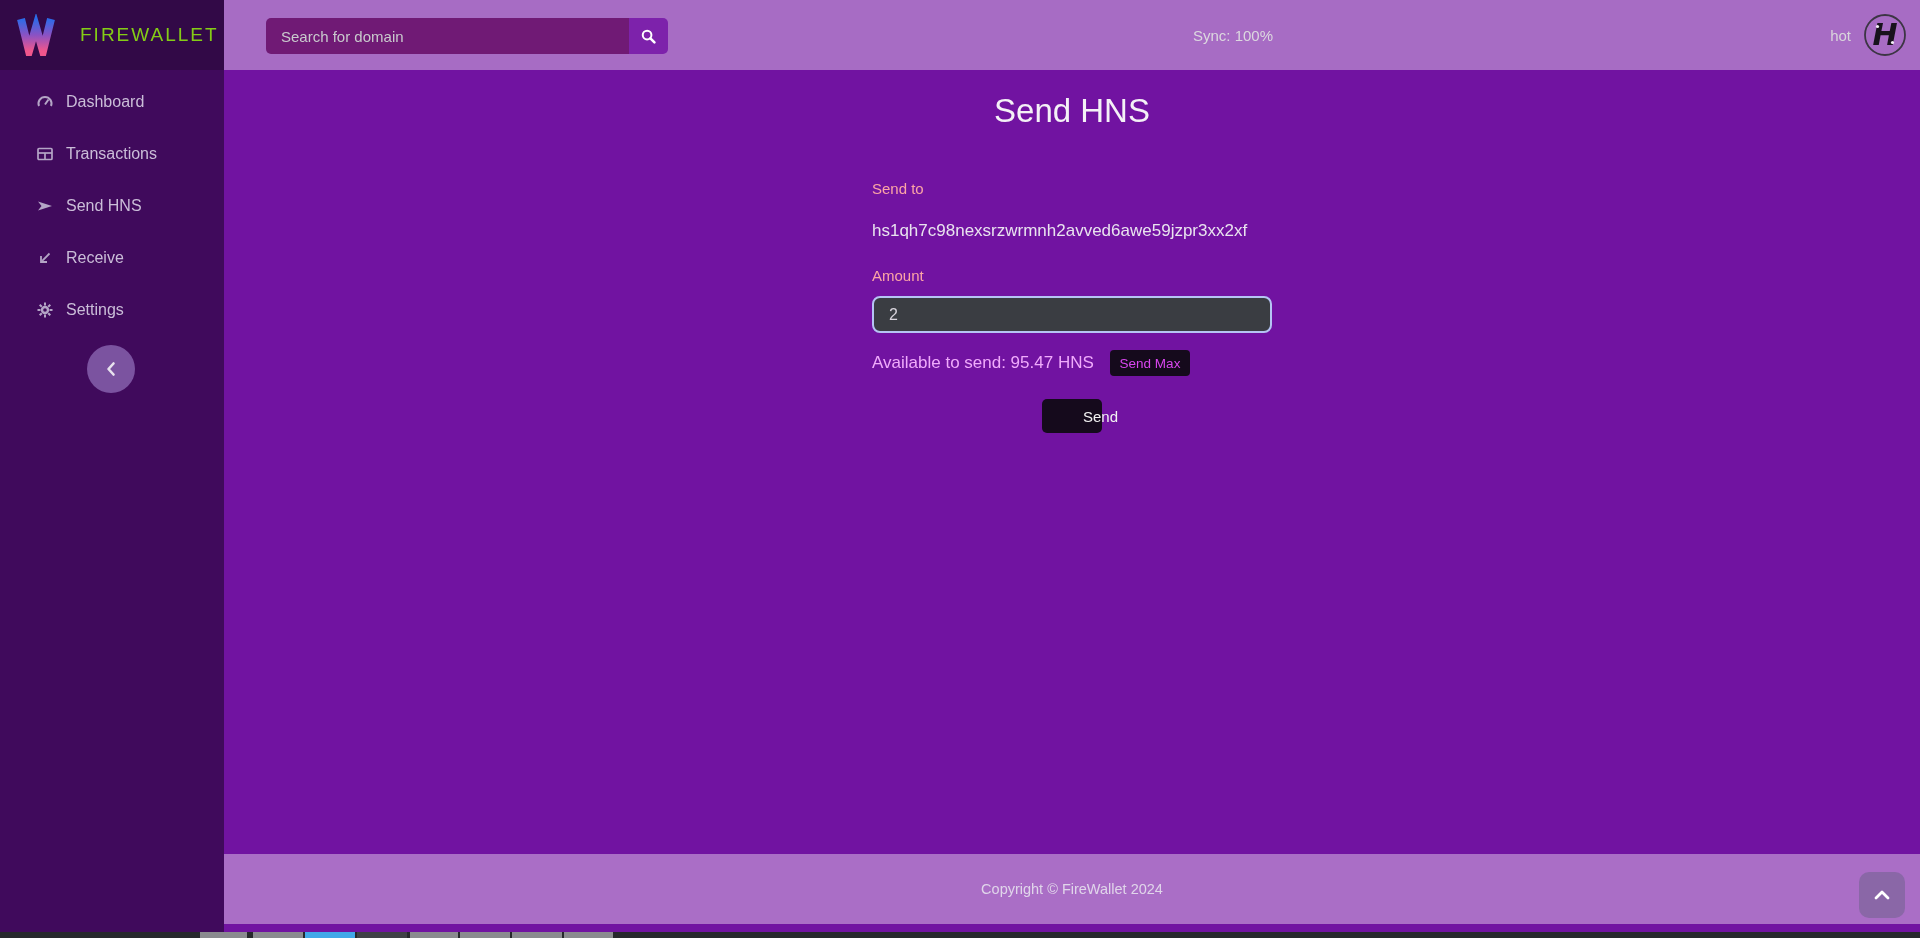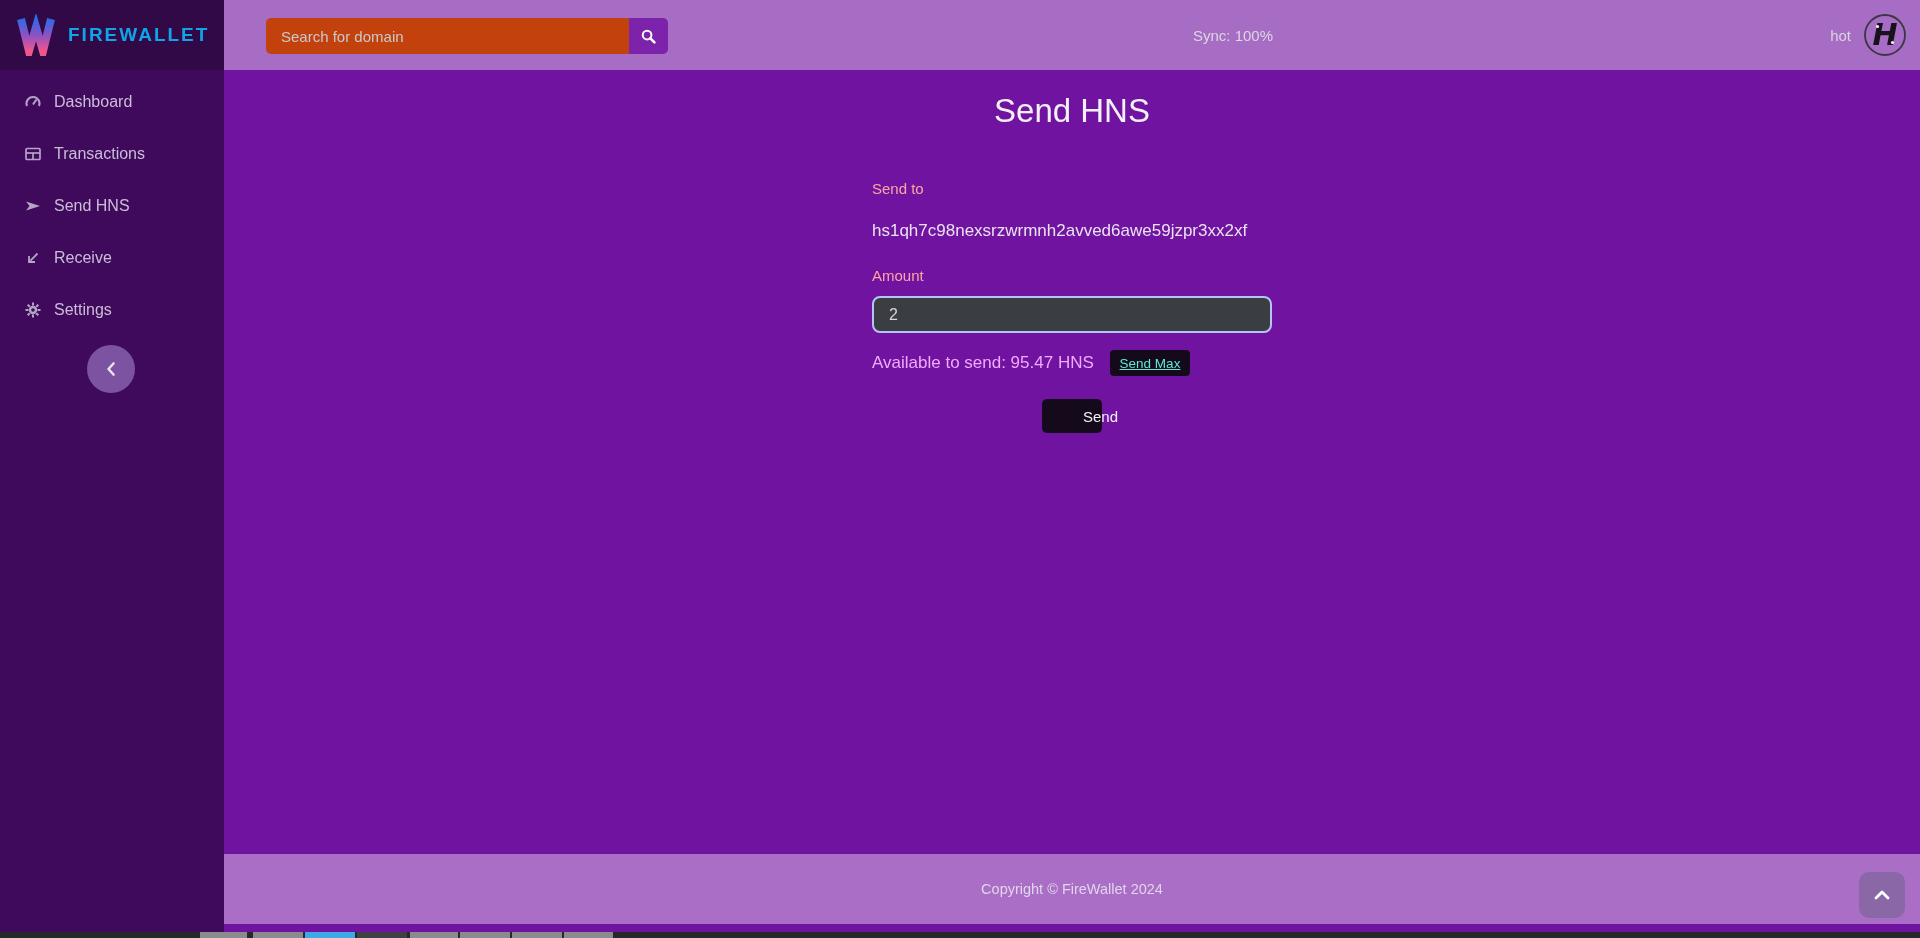--- a/index.html
+++ b/index.html
@@ -13,44 +13,44 @@
   
   .sidebar {
     position: absolute; left: 0; top: 0; width: 224px; height: 932px;
     background: #400a5c; z-index: 5;
   }
   .logo-block {
     height: 70px; background: #320947;
     display: flex; align-items: center; gap: 12px; padding-left: 16px;
   }
   .brand-name {
-    color: #0ea5e9; font-weight: bold; font-size: 19px; letter-spacing: 2px;
+    color: #84cc16; font-weight: normal; font-size: 19px; letter-spacing: 2px; margin-left: 12px;
   }
   .nav { margin-top: 6px; }
   .nav-item {
     height: 52px; display: flex; align-items: center; gap: 12px;
-    padding-left: 24px; color: #cabdd8; font-size: 16px; cursor: pointer;
+    padding-left: 36px; color: #cabdd8; font-size: 16px; cursor: pointer;
   }
   .nav-item .icon { width: 18px; height: 18px; color: #b4a5c6; flex: 0 0 18px; }
   .collapse-btn {
     position: absolute; left: 87px; top: 345px; width: 48px; height: 48px;
     border-radius: 50%; background: #7b53a0; border: none;
     display: flex; align-items: center; justify-content: center; cursor: pointer;
   }
 
   
   .topbar {
     position: absolute; left: 224px; top: 0; width: 1696px; height: 70px;
     background: #a76cc4;
   }
   .search-group {
     position: absolute; left: 42px; top: 18px; height: 36px; display: flex;
   }
   .search-input {
-    width: 363px; height: 36px; background: #c2410c; border: none;
+    width: 363px; height: 36px; background: #701a75; border: none;
     border-radius: 5px 0 0 5px; padding: 4px 15px; font-size: 15px;
     color: #e8e6ea; outline: none; font-family: "Liberation Sans", sans-serif;
   }
   .search-input::placeholder { color: #c9cacd; }
   .search-btn {
     width: 39px; height: 36px; background: #7d22ab; border: none;
     border-radius: 0 5px 5px 0; display: flex; align-items: center;
     justify-content: center; cursor: pointer;
   }
   .sync-status {
@@ -80,22 +80,22 @@
     color: #d9d5dd; font-size: 16px; outline: none; display: block;
     font-family: "Liberation Sans", sans-serif;
   }
   .text-input.focused { border: 2px solid #b5c4f4; }
   .resolved-address { margin-top: 24px; color: #e9e3ef; font-size: 17px; }
   .amount-label { margin-top: 26px; }
   .avail-row { position: relative; margin-top: 17px; height: 26px; }
   .avail-text { color: #f0abfc; font-size: 17px; line-height: 26px; }
   .send-max-btn {
     position: absolute; left: 238px; top: 0; width: 80px; height: 26px;
-    background: #150a1c; color: #5eead4; border: none; border-radius: 4px;
-    font-size: 13.5px; cursor: pointer; font-family: "Liberation Sans", sans-serif; text-decoration: underline;
+    background: #150a1c; color: #d946ef; border: none; border-radius: 4px;
+    font-size: 13.5px; cursor: pointer; font-family: "Liberation Sans", sans-serif;
   }
   .send-btn {
     display: block; margin: 23px auto 0; width: 60px; height: 34px;
     background: #150a1c; color: #f2f2f2; border: none; border-radius: 5px;
     font-size: 15px; cursor: pointer; font-family: "Liberation Sans", sans-serif; padding-left: 41px;
   }
 
   
   .footer {
     position: absolute; left: 224px; top: 854px; width: 1696px; height: 70px;

